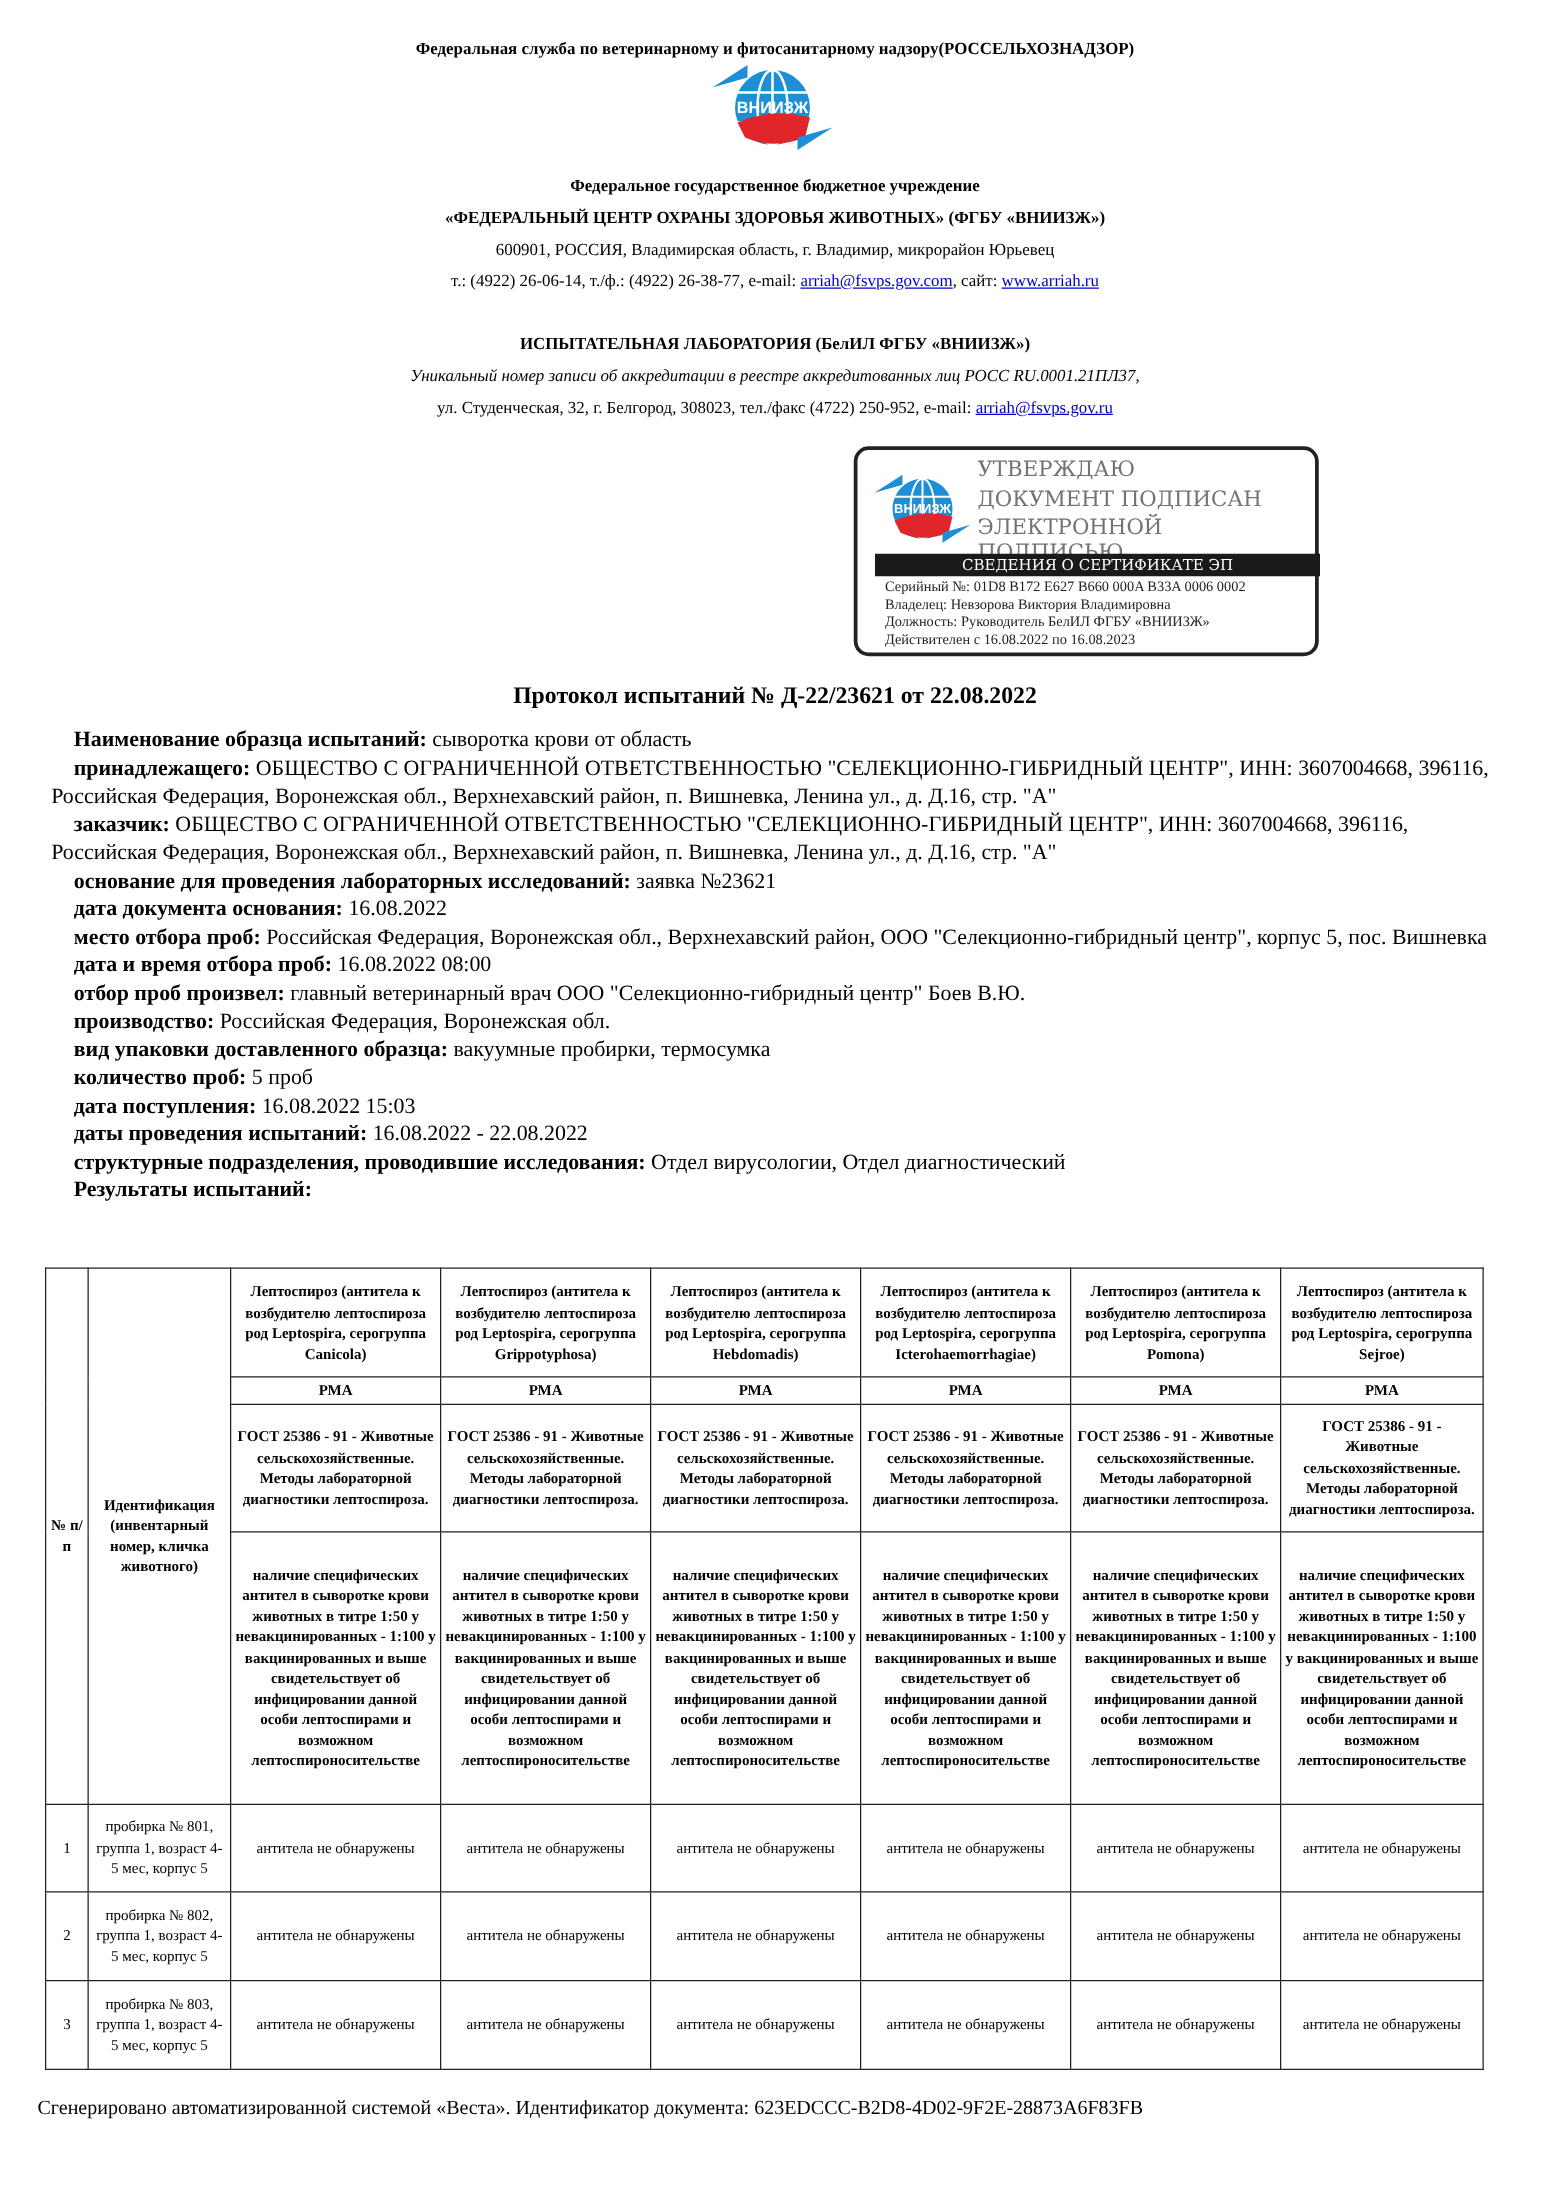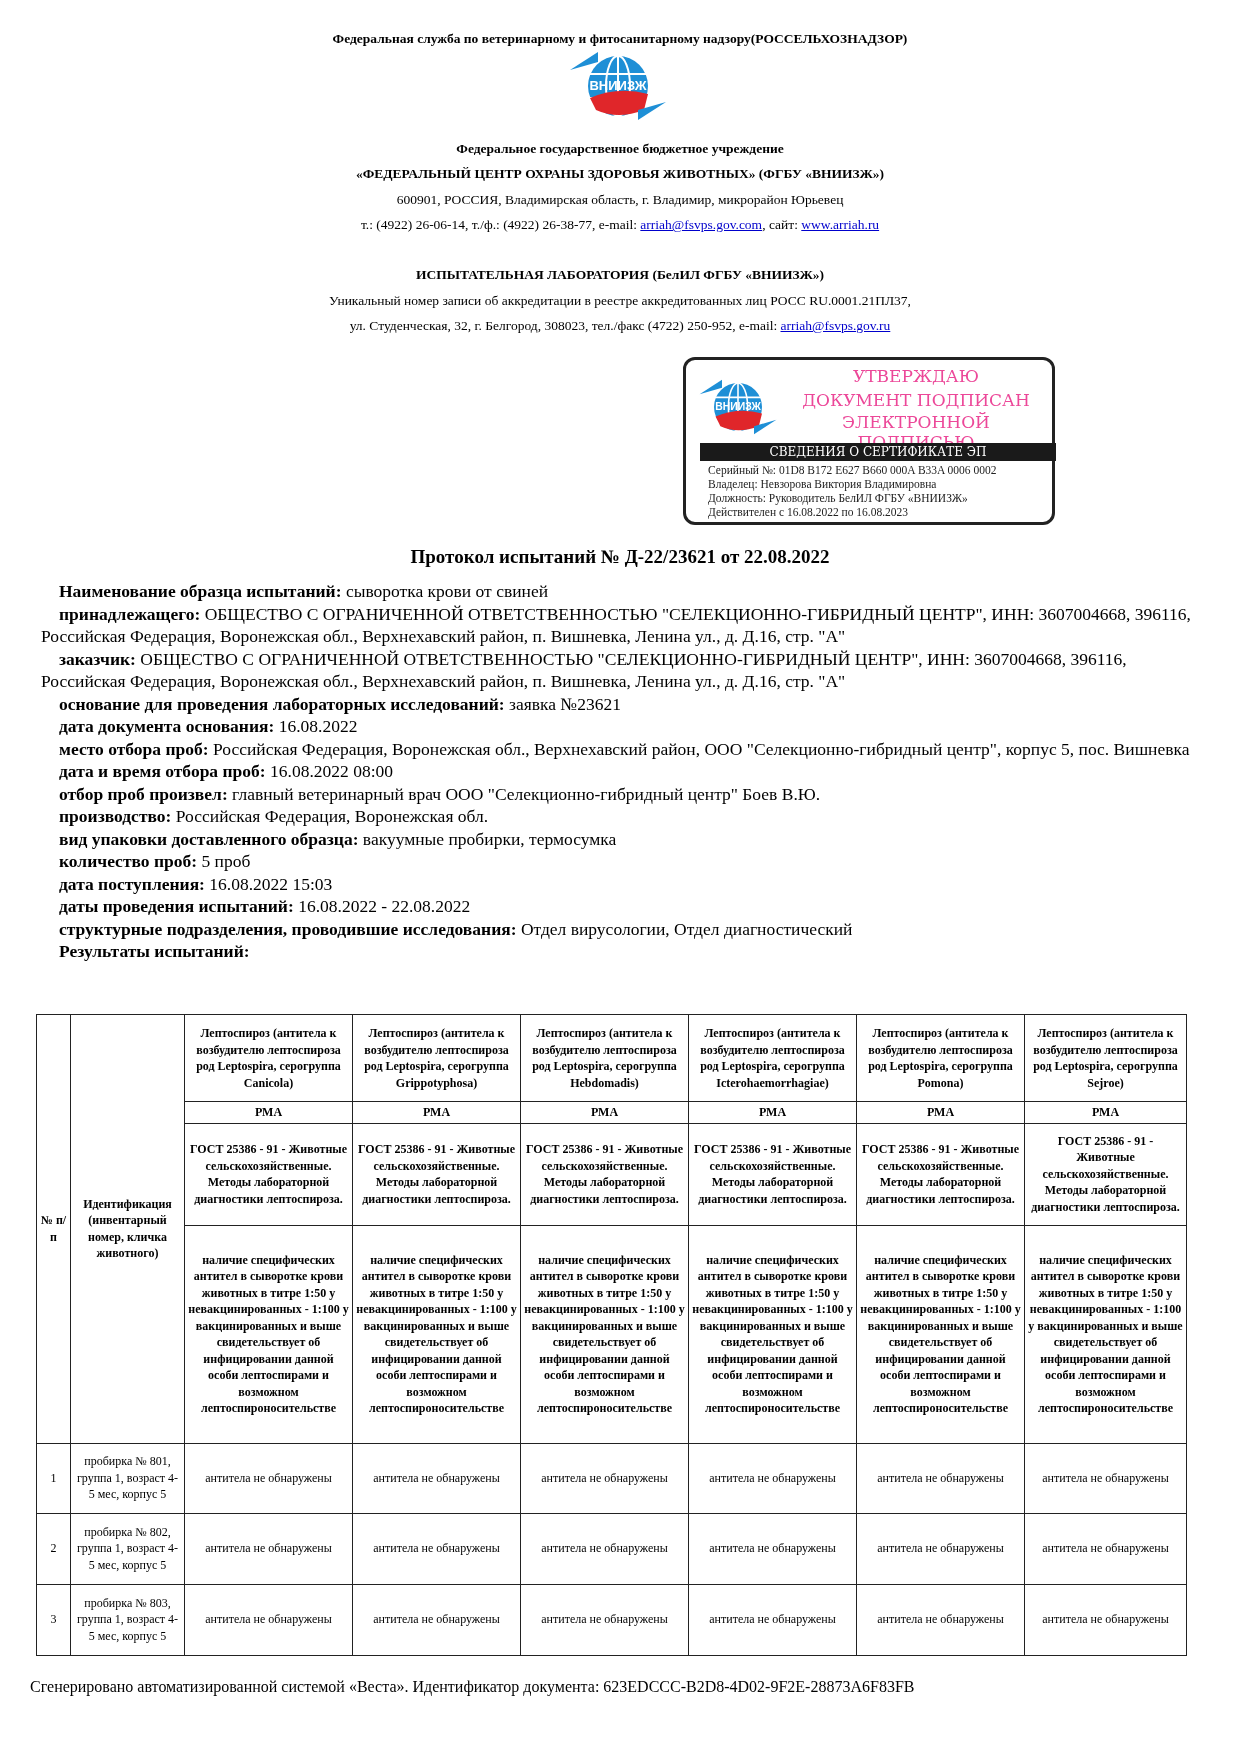--- a/index.html
+++ b/index.html
@@ -7,22 +7,22 @@
          font-family: "Liberation Serif", "DejaVu Serif", serif; color: #000; }
   .abs { position: absolute; }
   .center { left: 0; width: 1240px; text-align: center; }
   .hdr-bold { font-weight: bold; font-size: 13.5px; }
   .hdr-norm { font-size: 13.5px; }
   a.link { color: #0000cc; text-decoration: underline; }
   .logo { left: 568px; top: 50px; width: 100px; height: 72px; }
   .stamp { left: 683px; top: 357px; width: 372px; height: 168px; border: 3px solid #222;
            border-radius: 12px; box-sizing: border-box; background: #fff; }
   .stamp .st-logo { position: absolute; left: 12px; top: 12px; width: 80px; height: 70px; }
-  .stamp .st-title { position: absolute; left: 96px; width: 268px; text-align: center;
-                     font-family: "DejaVu Serif", serif; color: #ec4899; }
+  .stamp .st-title { position: absolute; left: 96px; width: 268px; 
+                     font-family: "DejaVu Serif", serif; color: #737373; }
   .stamp .st-bar { position: absolute; left: 14px; top: 83px; width: 356px; height: 18px;
                    background: #1a1a1a; color: #fff; font-size: 12px; text-align: center; line-height: 18px;
                    font-family: "DejaVu Serif", serif; }
   .stamp .st-line { position: absolute; left: 22px; font-size: 11.5px; color: #222;
                     font-family: Liberation Serif, serif; white-space: nowrap; }
   .doc-title { top: 546px; font-weight: bold; font-size: 19px; }
   .fields { left: 41px; top: 580px; width: 1170px; font-size: 17.5px; line-height: 22.5px; }
   .fields .f b { font-weight: bold; margin-left: 18px; }
   .results { left: 36px; top: 1014px; border-collapse: collapse; font-size: 12px; }
   .results td { border: 1.5px solid #222; text-align: center; vertical-align: middle; padding: 2px 3px;
@@ -52,21 +52,21 @@
 </div>
 
 <div class="abs center hdr-bold" style="top:141px;">Федеральное государственное бюджетное учреждение</div>
 <div class="abs center hdr-bold" style="top:166px;">«ФЕДЕРАЛЬНЫЙ ЦЕНТР ОХРАНЫ ЗДОРОВЬЯ ЖИВОТНЫХ» (ФГБУ «ВНИИЗЖ»)</div>
 <div class="abs center hdr-norm" style="top:192px;">600901, РОССИЯ, Владимирская область, г. Владимир, микрорайон Юрьевец</div>
 <div class="abs center hdr-norm" style="top:217px;">
   <span>т.: (4922) 26-06-14, т./ф.: (4922) 26-38-77, e-mail: </span><a class="link">arriah@fsvps.gov.com</a><span>, сайт: </span><a class="link">www.arriah.ru</a>
 </div>
 
 <div class="abs center hdr-bold" style="top:267px;">ИСПЫТАТЕЛЬНАЯ ЛАБОРАТОРИЯ (БелИЛ ФГБУ «ВНИИЗЖ»)</div>
-<div class="abs center hdr-norm" style="top:293px;">Уникальный номер записи об аккредитации в реестре аккредитованных лиц РОСС RU.0001.21ПЛ37,</div>
+<div class="abs center hdr-norm" style="top:293px;font-style:italic;">Уникальный номер записи об аккредитации в реестре аккредитованных лиц РОСС RU.0001.21ПЛ37,</div>
 <div class="abs center hdr-norm" style="top:318px;">
   <span>ул. Студенческая, 32, г. Белгород, 308023, тел./факс (4722) 250-952, e-mail: </span><a class="link">arriah@fsvps.gov.ru</a>
 </div>
 
 <div class="abs stamp">
   <div class="st-logo">
     <svg width="80" height="70" viewBox="0 0 100 72">
       <polygon points="2,20 30,2 30,12" fill="#1e8fd6"></polygon>
       <circle cx="50" cy="36" r="30" fill="#1e8fd6"></circle>
       <g stroke="#fff" stroke-width="2" fill="none">
@@ -85,21 +85,21 @@
   <div class="st-bar">СВЕДЕНИЯ О СЕРТИФИКАТЕ ЭП</div>
   <div class="st-line" style="top:104px;">Серийный №: 01D8 B172 E627 B660 000A B33A 0006 0002</div>
   <div class="st-line" style="top:118px;">Владелец: Невзорова Виктория Владимировна</div>
   <div class="st-line" style="top:132px;">Должность: Руководитель БелИЛ ФГБУ «ВНИИЗЖ»</div>
   <div class="st-line" style="top:146px;">Действителен с 16.08.2022 по 16.08.2023</div>
 </div>
 
 <div class="abs center doc-title">Протокол испытаний № Д-22/23621 от 22.08.2022</div>
 
 <div class="abs fields">
-  <div class="f"><b>Наименование образца испытаний:</b><span> сыворотка крови от свиней</span></div>
+  <div class="f"><b>Наименование образца испытаний:</b><span> сыворотка крови от область</span></div>
   <div class="f"><b>принадлежащего:</b><span> ОБЩЕСТВО С ОГРАНИЧЕННОЙ ОТВЕТСТВЕННОСТЬЮ "СЕЛЕКЦИОННО-ГИБРИДНЫЙ ЦЕНТР", ИНН: 3607004668, 396116, Российская Федерация, Воронежская обл., Верхнехавский район, п. Вишневка, Ленина ул., д. Д.16, стр. "А"</span></div>
   <div class="f"><b>заказчик:</b><span> ОБЩЕСТВО С ОГРАНИЧЕННОЙ ОТВЕТСТВЕННОСТЬЮ "СЕЛЕКЦИОННО-ГИБРИДНЫЙ ЦЕНТР", ИНН: 3607004668, 396116, Российская Федерация, Воронежская обл., Верхнехавский район, п. Вишневка, Ленина ул., д. Д.16, стр. "А"</span></div>
   <div class="f"><b>основание для проведения лабораторных исследований:</b><span> заявка №23621</span></div>
   <div class="f"><b>дата документа основания:</b><span> 16.08.2022</span></div>
   <div class="f"><b>место отбора проб:</b><span> Российская Федерация, Воронежская обл., Верхнехавский район, ООО "Селекционно-гибридный центр", корпус 5, пос. Вишневка</span></div>
   <div class="f"><b>дата и время отбора проб:</b><span> 16.08.2022 08:00</span></div>
   <div class="f"><b>отбор проб произвел:</b><span> главный ветеринарный врач ООО "Селекционно-гибридный центр" Боев В.Ю.</span></div>
   <div class="f"><b>производство:</b><span> Российская Федерация, Воронежская обл.</span></div>
   <div class="f"><b>вид упаковки доставленного образца:</b><span> вакуумные пробирки, термосумка</span></div>
   <div class="f"><b>количество проб:</b><span> 5 проб</span></div>

